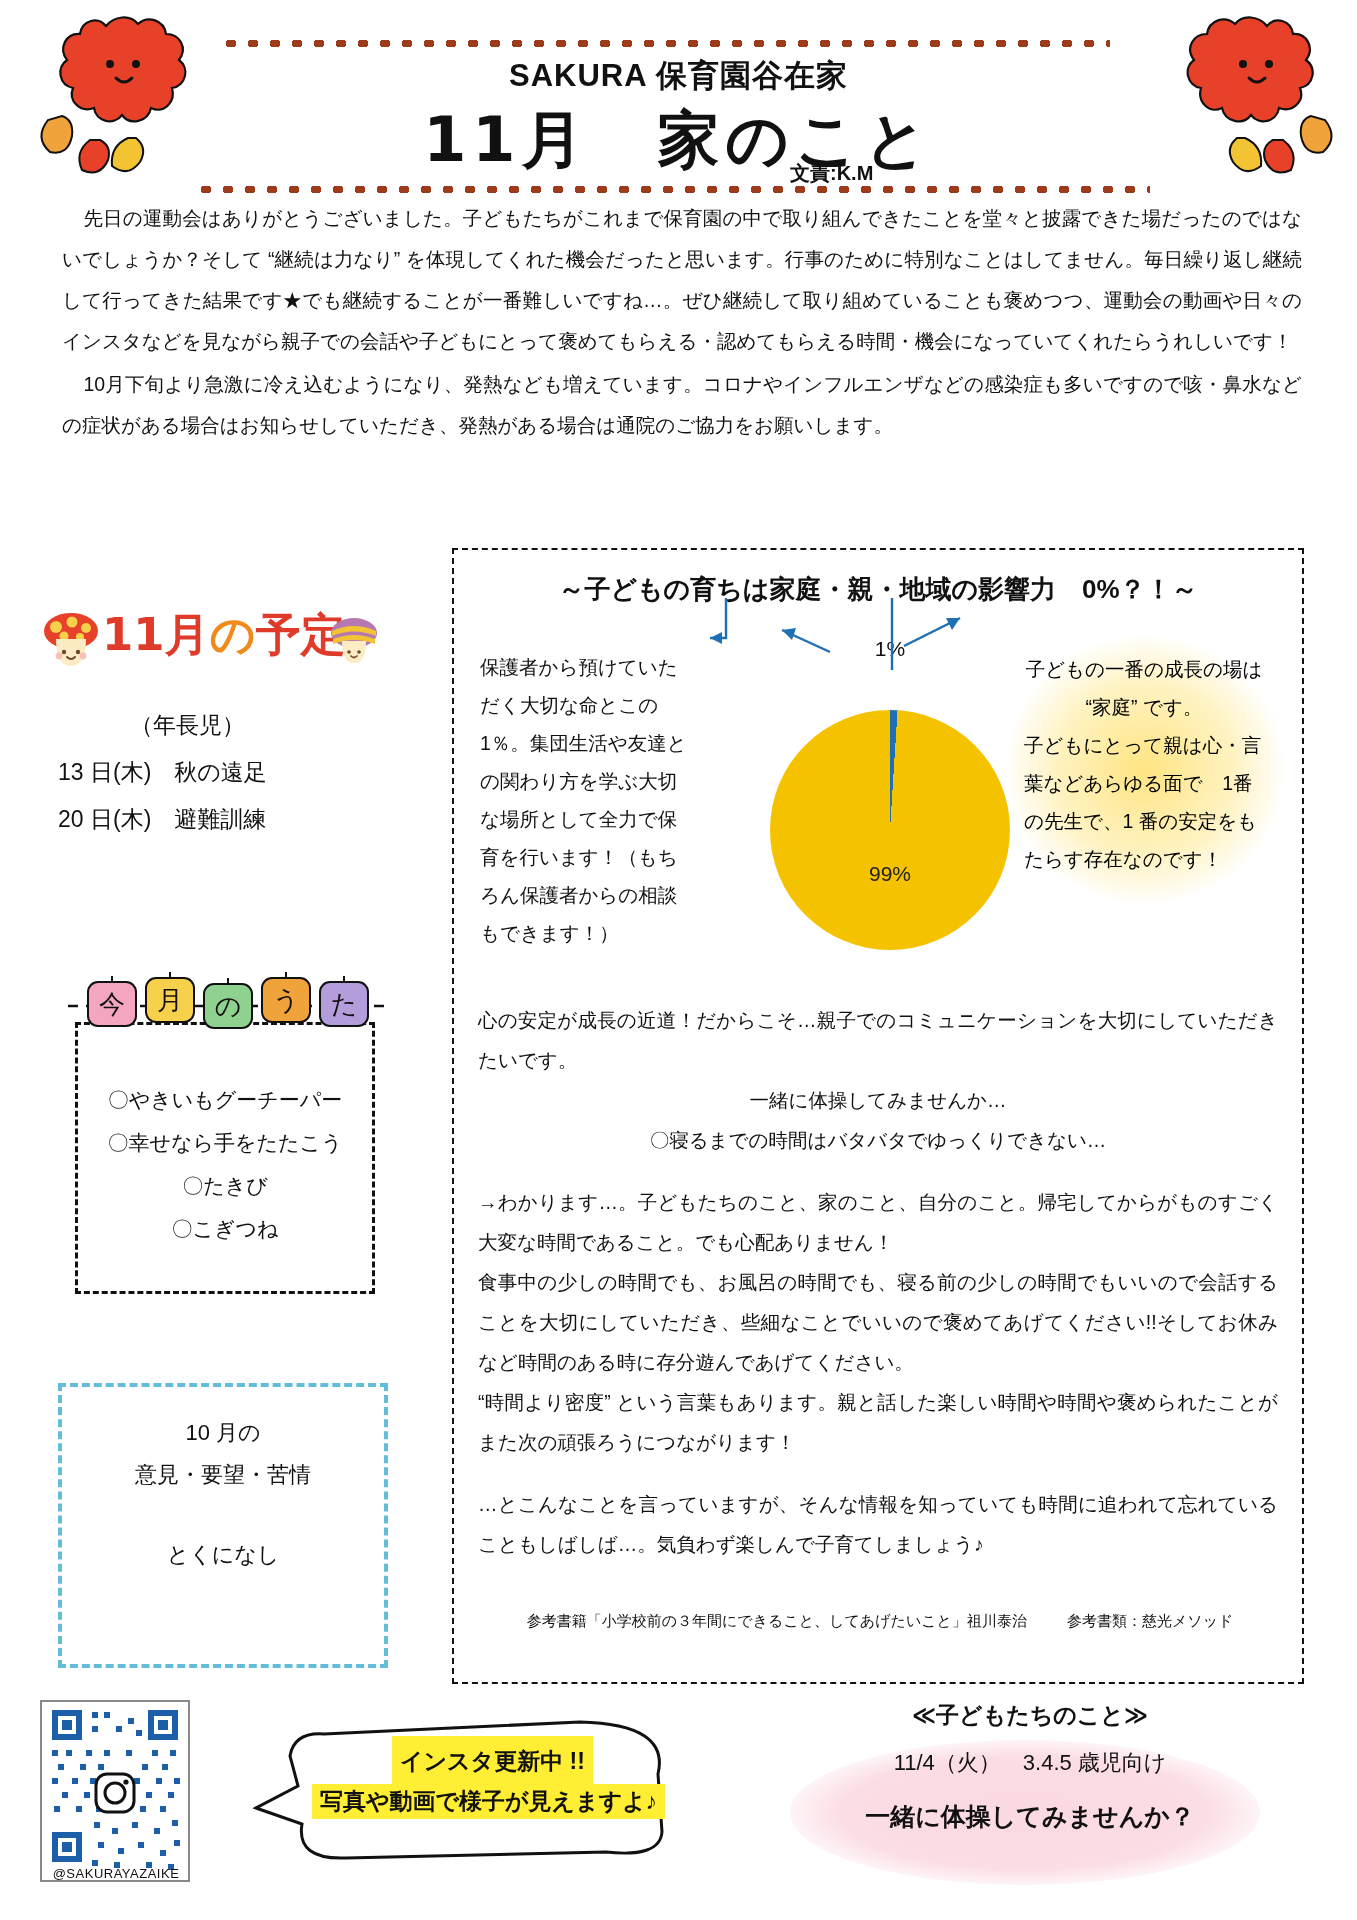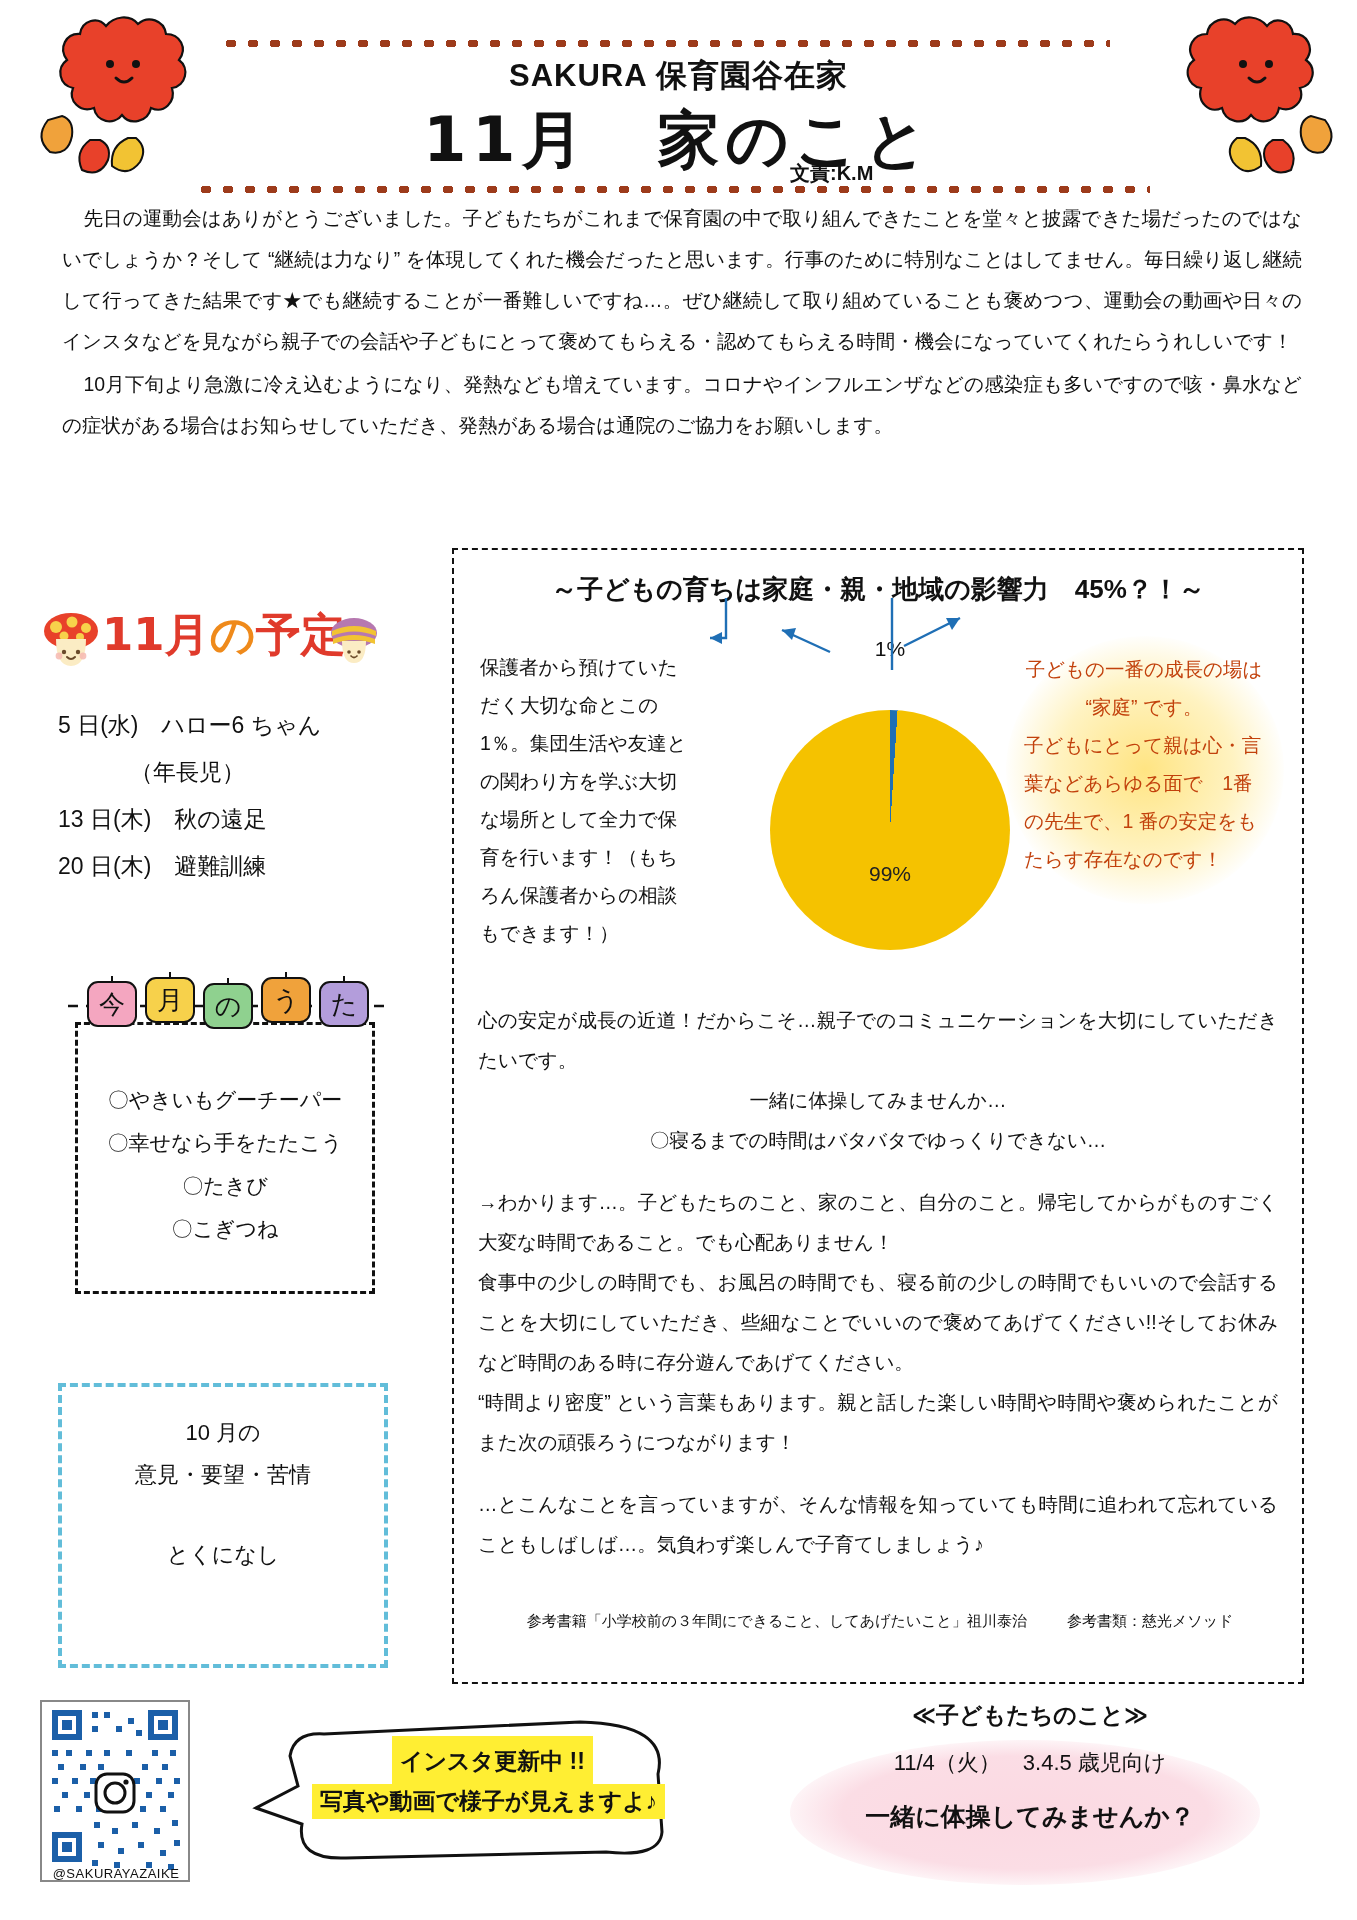--- a/index.html
+++ b/index.html
@@ -118,21 +118,21 @@
     position: absolute; left: 810px; top: 637px; width: 160px;
     text-align: center; font-size: 21px;
   }
 
   .lbl-left {
     position: absolute; left: 480px; top: 648px; width: 215px;
     font-size: 19.5px; line-height: 38px; color: #111;
   }
   .lbl-right {
     position: absolute; left: 1024px; top: 650px; width: 240px;
-    font-size: 19.5px; line-height: 38px; color: #c2410c;
+    font-size: 19.5px; line-height: 38px; color: #000000;
     text-align: left;
   }
   .glow {
     position: absolute; left: 1006px; top: 636px; width: 278px; height: 268px;
     background: radial-gradient(ellipse at center, rgba(255,226,120,.92) 0%, rgba(255,236,160,.65) 45%, rgba(255,255,255,0) 72%);
     border-radius: 50%;
   }
   .lbl-right-head { text-align: center; }
 
   
@@ -260,21 +260,20 @@
       <path d="M2 16 q22 -10 44 0 l0 5 q-22 -9 -44 0 Z" fill="#f2c333"></path>
       <path d="M3 24 q21 -8 42 0 l0 5 q-21 -8 -42 0 Z" fill="#f2c333"></path>
       <path d="M12 26 q0 22 12 22 q12 0 12 -22 Z" fill="#fbecc4"></path>
       <circle cx="19" cy="37" r="1.8" fill="#6a4a2a"></circle>
         <circle cx="29" cy="37" r="1.8" fill="#6a4a2a"></circle>
       <path d="M21 41 q3 3 6 0" stroke="#6a4a2a" stroke-width="1.7" fill="none" stroke-linecap="round"></path>
     </svg>
   </div>
 
   <div class="schedule-list">
-    <div>5 日(水)　ハロー6 ちゃん</div>
     <div class="indent">（年長児）</div>
     <div>13 日(木)　秋の遠足</div>
     <div>20 日(木)　避難訓練</div>
   </div>
 
   <div class="songs-box"></div>
   <svg class="songs-banner" viewBox="0 0 330 62">
     <path d="M6 34 h318" stroke="#111" stroke-width="2.5" stroke-dasharray="10 8" fill="none"></path>
     <g stroke="#111" stroke-width="2">
       <rect x="26" y="10" width="48" height="44" rx="10" fill="#f4a6c0"></rect>
@@ -300,21 +299,21 @@
   </div>
 
   <div class="fb-box"></div>
   <div class="fb-title">
     <div>10 月の</div>
     <div>意見・要望・苦情</div>
   </div>
   <div class="fb-note">とくになし</div>
 
   <div class="panel"></div>
-  <div class="panel-title">～子どもの育ちは家庭・親・地域の影響力　45%？！～</div>
+  <div class="panel-title">～子どもの育ちは家庭・親・地域の影響力　0%？！～</div>
 
   <div class="glow"></div>
 
   <div class="pie-wrap">
     <div class="pie"></div>
     <div class="pie-99">99%</div>
   </div>
   <div class="pie-1">1%</div>
 
   <svg style="position:absolute;left:452px;top:560px;width:852px;height:400px;pointer-events:none" viewBox="0 0 852 400">

